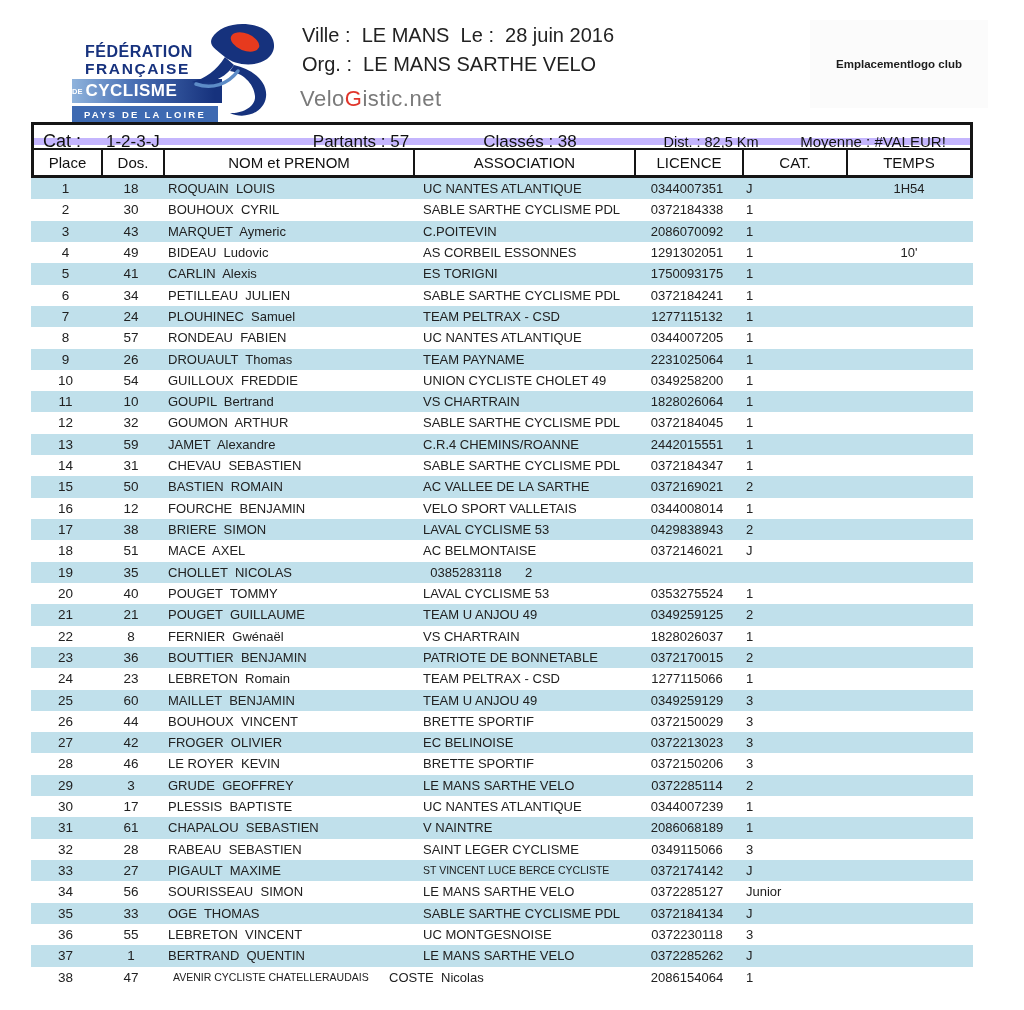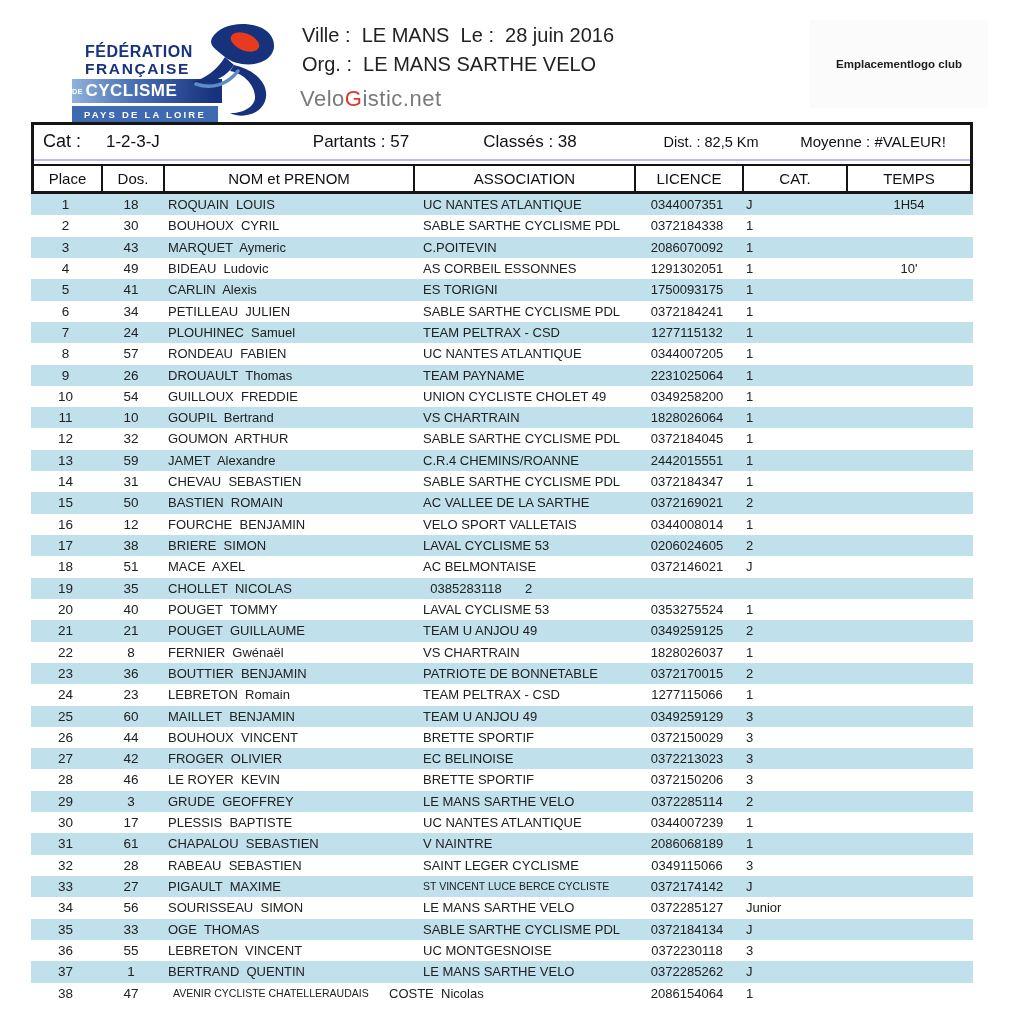--- a/index.html
+++ b/index.html
@@ -39,21 +39,21 @@
   .club-logo-box {
     position: absolute; left: 810px; top: 20px; width: 178px; height: 88px;
     background: #fbfbfb;
     display: flex; align-items: center; justify-content: center;
     font-size: 11.5px; font-weight: bold; color: #1c1c1c; line-height: 16px;
   }
 
   
   .tablewrap { position: absolute; left: 31px; top: 122px; width: 942px; }
   .topbox { border: 3px solid #151515; background: #fff; }
-  .catrow { position: relative; height: 36px; border-bottom: 2px solid #c4b5fd; margin-bottom: 3px; }
+  .catrow { position: relative; height: 20px; border-bottom: 7px solid #c4b5fd; margin-bottom: 3px; }
   .catrow .item { position: absolute; top: 7px; font-size: 17px; color: #111; }
   .cat-label   { left: 9px;  top: 6px !important; font-size: 18px !important; }
   .cat-value   { left: 72px; }
   .i-partants  { left: 227px; width: 200px; text-align: center; }
   .i-classes   { left: 400px; width: 192px; text-align: center; }
   .i-dist      { left: 582px; width: 190px; text-align: center; font-size: 14.5px !important; top: 9px !important; }
   .i-moyenne   { left: 742px; width: 194px; text-align: center; font-size: 15px !important; top: 8px !important; }
 
   .headrow { display: flex; border-top: 2px solid #151515; height: 27px; }
   .hcell {
@@ -274,21 +274,21 @@
           <div class="cell assoc">VELO SPORT VALLETAIS</div>
           <div class="cell lic">0344008014</div>
           <div class="cell cat">1</div>
           <div class="cell temps"></div>
         </div>
         <div class="trow alt">
           <div class="cell place">17</div>
           <div class="cell dos">38</div>
           <div class="cell name">BRIERE  SIMON</div>
           <div class="cell assoc">LAVAL CYCLISME 53</div>
-          <div class="cell lic">0206024605</div>
+          <div class="cell lic">0429838943</div>
           <div class="cell cat">2</div>
           <div class="cell temps"></div>
         </div>
         <div class="trow">
           <div class="cell place">18</div>
           <div class="cell dos">51</div>
           <div class="cell name">MACE  AXEL</div>
           <div class="cell assoc">AC BELMONTAISE</div>
           <div class="cell lic">0372146021</div>
           <div class="cell cat">J</div>

